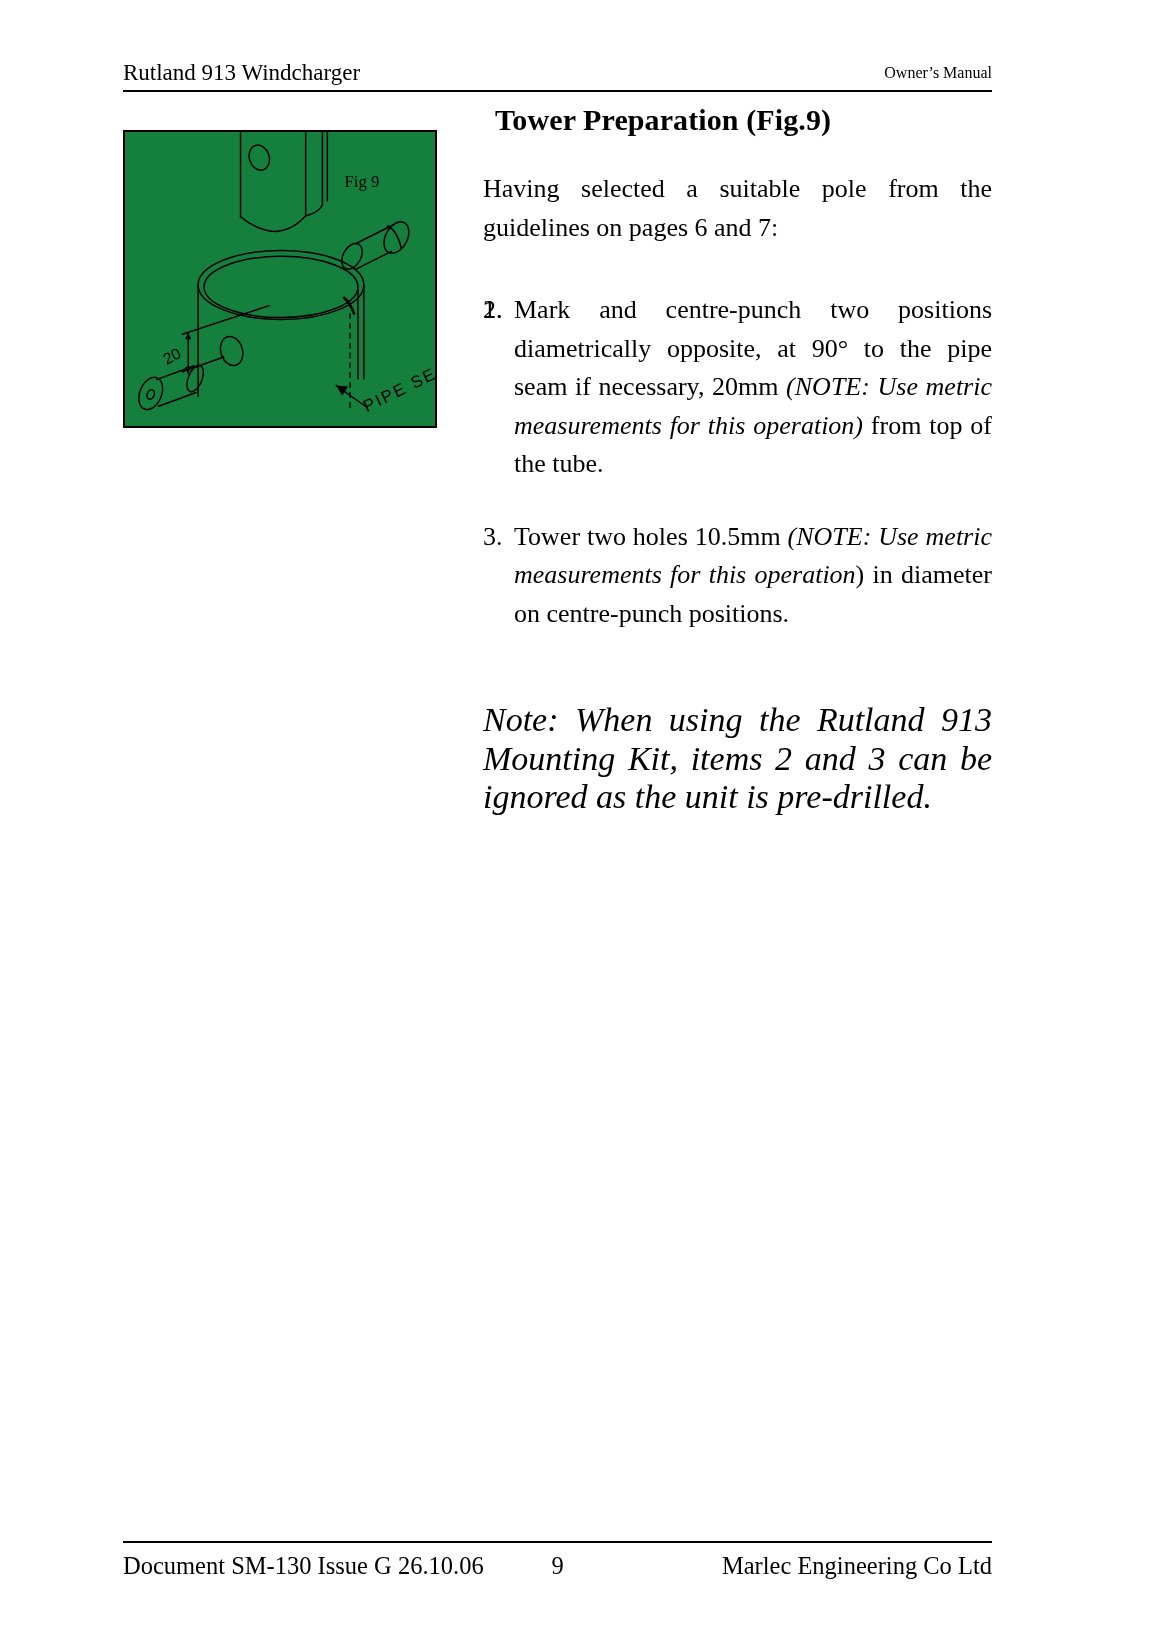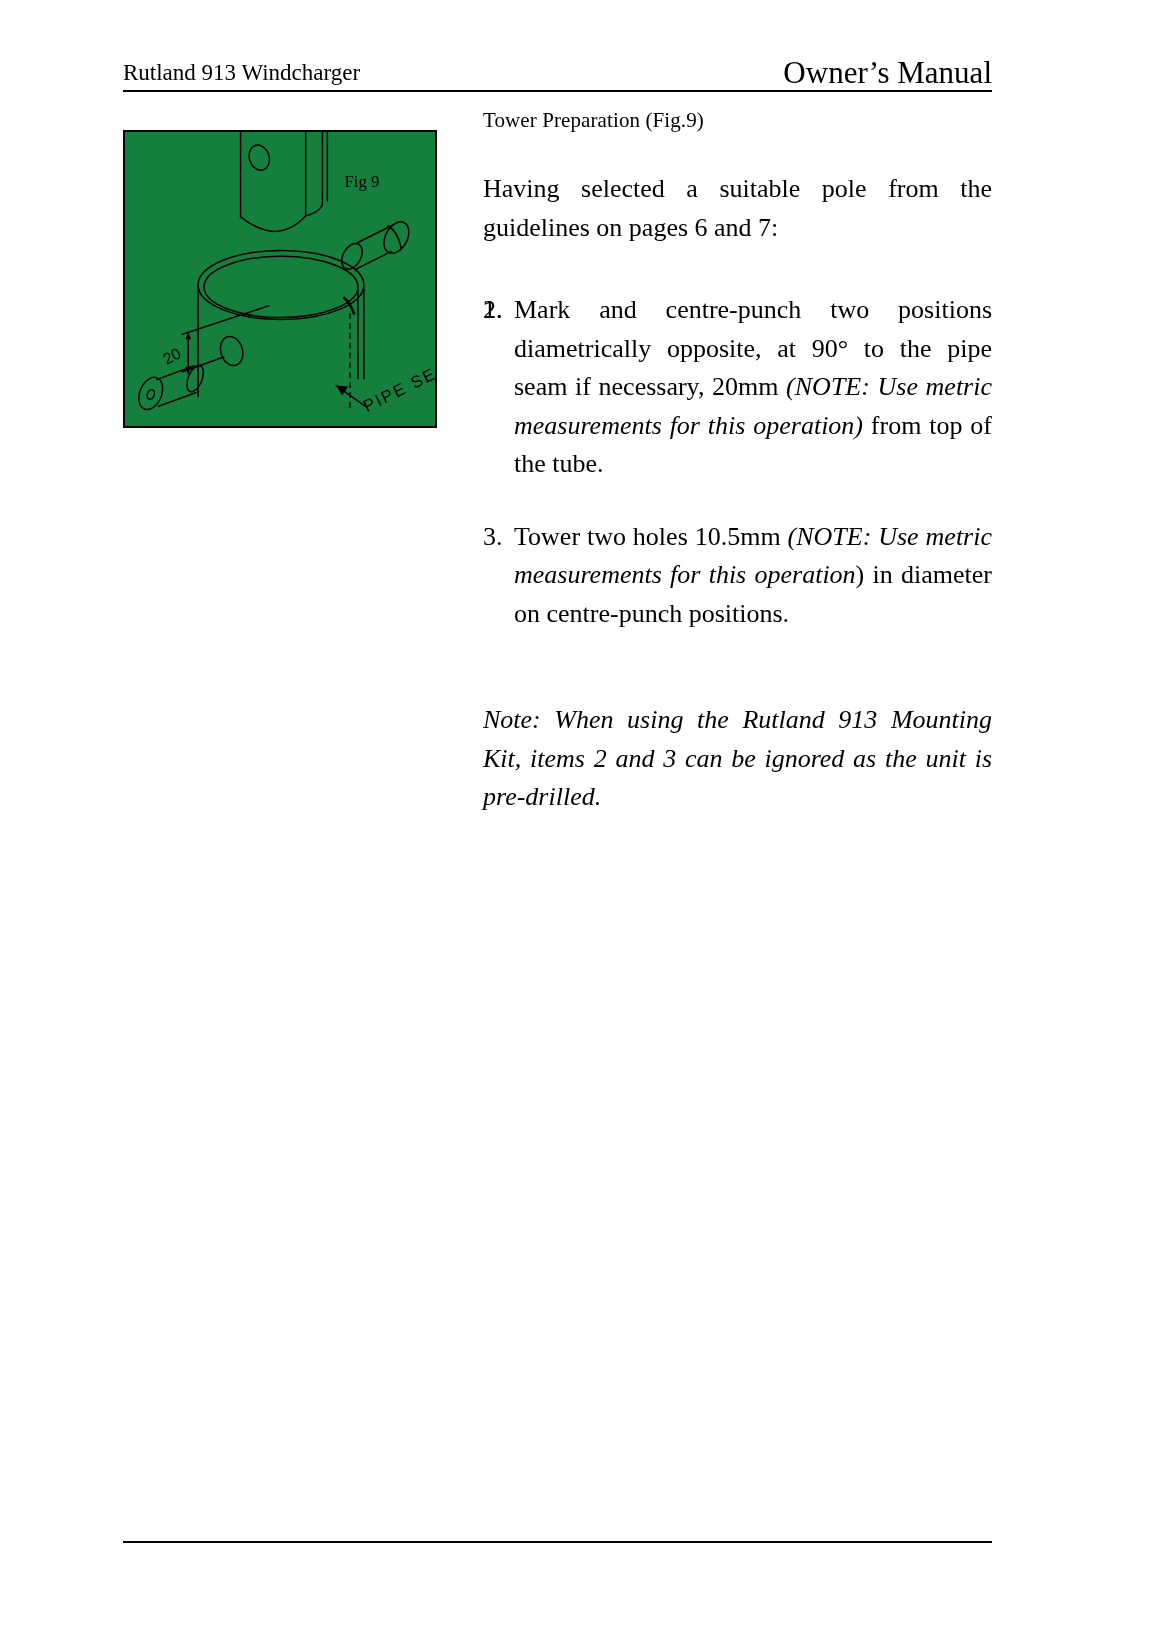--- a/index.html
+++ b/index.html
@@ -34,21 +34,21 @@
     left: 0;
     top: 0;
     font-size: 23px;
     line-height: 30px;
     white-space: nowrap;
   }
   .header-right {
     position: absolute;
     right: 0;
     top: 0;
-    font-size: 31px;
+    font-size: 16px;
     line-height: 30px;
     white-space: nowrap;
   }
   .header-rule {
     position: absolute;
     left: 123px;
     top: 90px;
     width: 869px;
     height: 0;
     border-top: 2.2px solid #000;
@@ -75,24 +75,24 @@
   }
 
   
   .content {
     position: absolute;
     left: 483px;
     top: 104px;
     width: 509px;
   }
   .section-heading {
-    font-size: 21px;
-    font-weight: normal;
+    font-size: 30px;
+    font-weight: bold;
     line-height: 32px;
-    margin: 0 0 34px 0;
+    margin: 0 0 34px 12px;
     letter-spacing: 0.1px;
   }
   .lead-para {
     font-size: 26px;
     line-height: 38.5px;
     text-align: justify;
     text-align-last: left;
     margin: 0 0 44px 0;
     hyphens: none;
   }
@@ -113,21 +113,21 @@
   .num-item:last-child { margin-bottom: 0; }
   .num-marker {
     position: absolute;
     left: 0;
     top: 0;
     width: 31px;
     font-size: 26px;
     line-height: 38.5px;
   }
   .note-para {
-    font-size: 26px;
+    font-size: 34px;
     line-height: 38.5px;
     font-style: italic;
     text-align: justify;
     text-align-last: left;
     margin: 68px 0 0 0;
   }
   .it { font-style: italic; }
 
   
   .footer-rule {
@@ -265,14 +265,19 @@
         <span class="num-marker">3.</span><span>Tower two holes 10.5mm </span><span class="it">(NOTE: Use metric measurements for this operation</span><span>) in diameter on centre-punch positions.</span>
       </li>
 
     </ol>
 
     <p class="note-para">Note:  When using the Rutland 913 Mounting Kit, items 2 and 3 can be ignored as the unit is pre-drilled.</p>
 
   </div>
 
   <div class="footer-rule"></div>
+  <div class="footer">
+    <div class="footer-left">Document SM-130 Issue G 26.10.06</div>
+    <div class="footer-center">9</div>
+    <div class="footer-right">Marlec Engineering Co Ltd</div>
+  </div>
 
 </div>
 
 </body></html>

